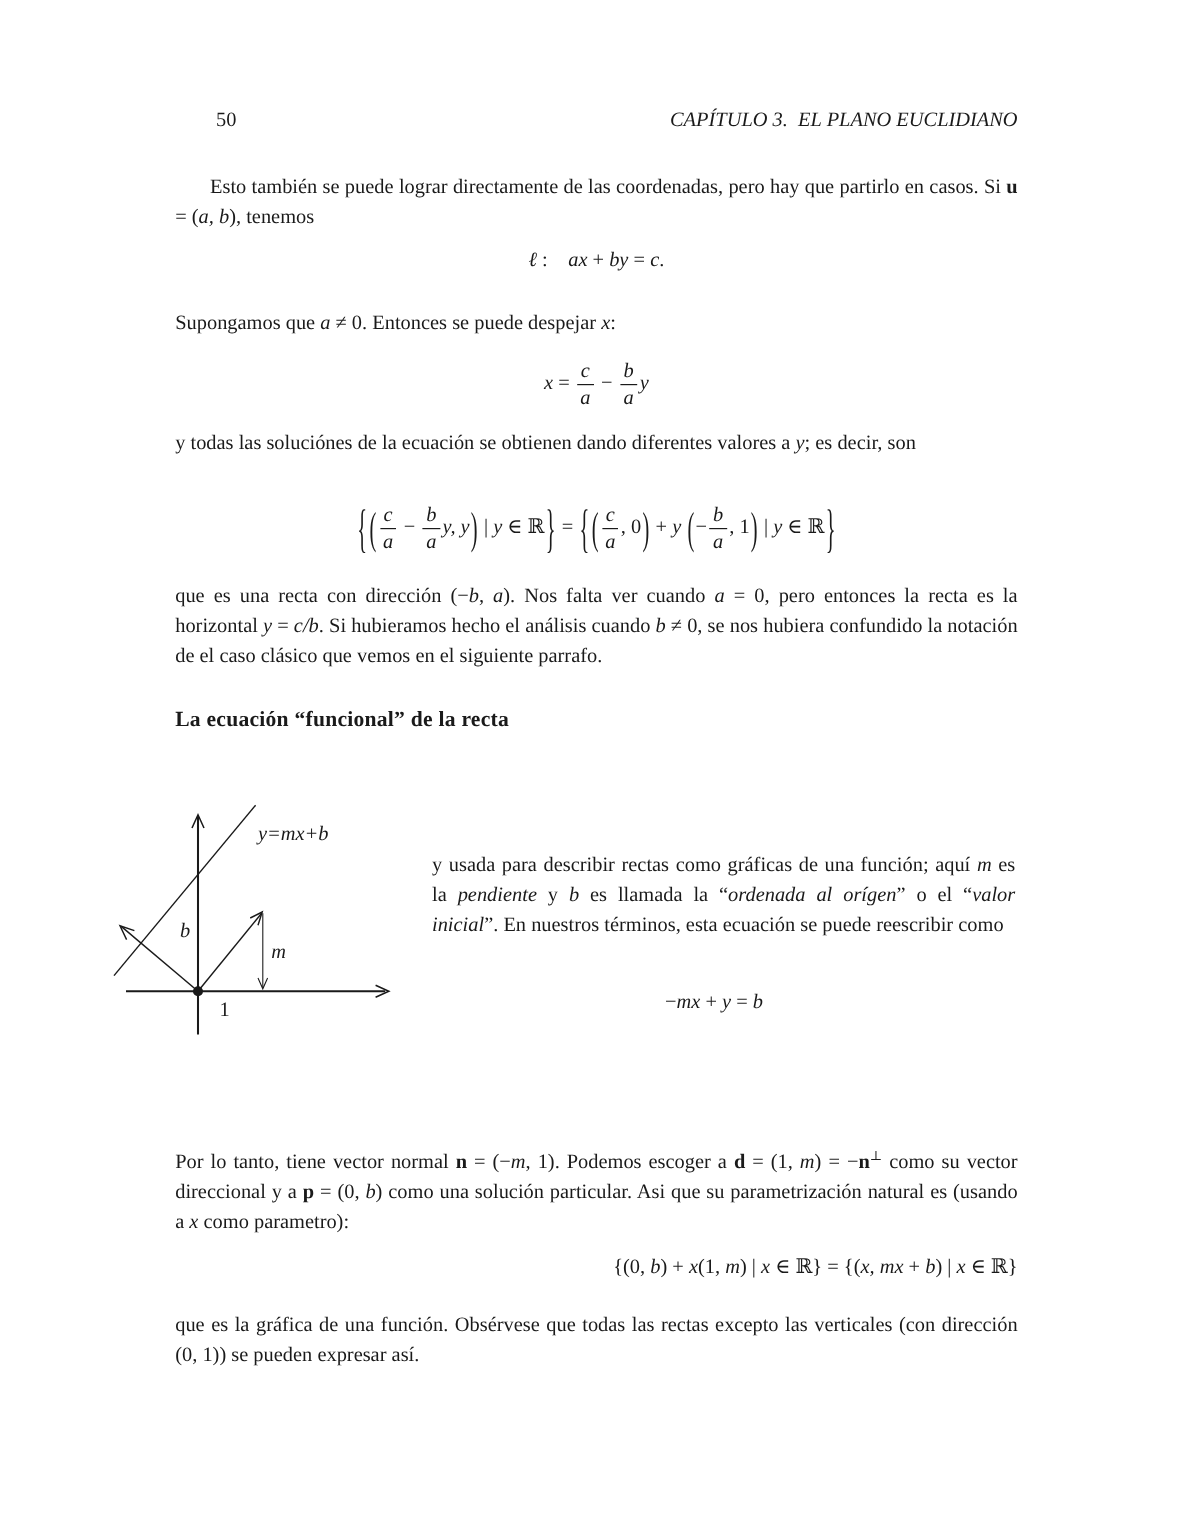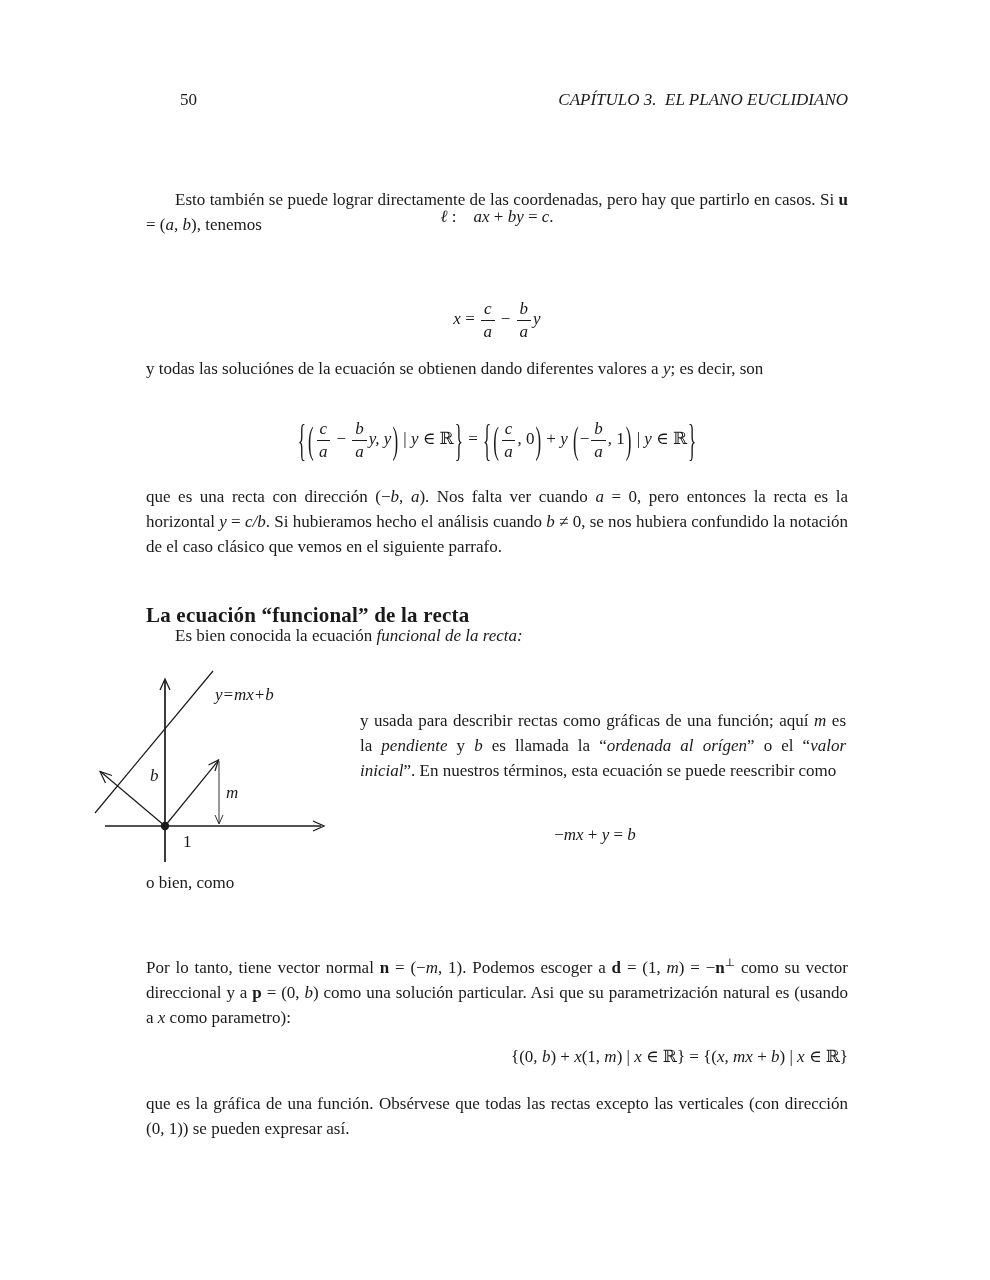--- a/index.html
+++ b/index.html
@@ -7,54 +7,54 @@
     position:relative;width:990px;height:1280px;background:#ffffff;
     color:#1a1a1a;font-family:"Liberation Serif","DejaVu Serif",serif;
     font-size:17px;line-height:25px;overflow:hidden;
   }
   .abs{position:absolute;}
   .just{text-align:justify;}
   .indent{text-indent:29px;}
   .it{font-style:italic;}
   .bf{font-weight:700;}
   .hdr-right{font-style:italic;}
-  .heading{font-weight:700;font-size:21px;letter-spacing:.2px;margin-top:16px;}
+  .heading{font-weight:700;font-size:18px;letter-spacing:.2px;}
   .formula{text-align:center;line-height:normal;white-space:nowrap;}
   .frac{display:inline-block;vertical-align:middle;text-align:center;padding:0 2px;line-height:1.05;font-style:italic;}
   .frac .num{display:block;border-bottom:1px solid #1a1a1a;padding:0 3px 2px;}
   .frac .den{display:block;padding-top:2px;}
   .big{display:inline-block;vertical-align:middle;line-height:1;margin:0 1px;font-style:normal;}
   sup.perp{font-size:11px;line-height:0;vertical-align:super;}
   svg text{font-family:"Liberation Serif","DejaVu Serif",serif;font-size:17px;fill:#1a1a1a;}
   svg text.it{font-style:italic;}
 </style>
 </head>
 <body>
 
 <div class="page">
 
   <div class="abs" style="left:146px;top:87px;margin-left:34px;">50</div>
   <div class="abs hdr-right" style="right:142px;top:87px;">CAPÍTULO 3. EL PLANO EUCLIDIANO</div>
 
-  <div class="abs just indent" style="left:146px;top:143px;width:702px;margin-top:44px;">Esto también se puede lograr directamente de las coordenadas, pero hay que partirlo en casos. Si <span class="bf">u</span> = (<span class="it">a, b</span>), tenemos</div>
+  <div class="abs just indent" style="left:146px;top:143px;width:702px;">Esto también se puede lograr directamente de las coordenadas, pero hay que partirlo en casos. Si <span class="bf">u</span> = (<span class="it">a, b</span>), tenemos</div>
 
   <div class="abs formula" style="left:146px;top:207px;width:702px;"><span class="it">ℓ</span> : <span class="it">ax</span> + <span class="it">by</span> = <span class="it">c</span>.</div>
 
+  <div class="abs" style="left:146px;top:256px;width:702px;">Supongamos que <span class="it">a</span> ≠ 0. Entonces se puede despejar <span class="it">x</span>:</div>
 
   <div class="abs formula" style="left:146px;top:300px;width:702px;"><span class="it">x</span> = <span class="frac"><span class="num">c</span><span class="den">a</span></span> − <span class="frac"><span class="num">b</span><span class="den">a</span></span><span class="it">y</span></div>
 
   <div class="abs just" style="left:146px;top:356px;width:702px;">y todas las soluciónes de la ecuación se obtienen dando diferentes valores a <span class="it">y</span>; es decir, son</div>
 
   <div class="abs formula" style="left:146px;top:420px;width:702px;"><span class="big" style="transform: scaleY(2.6);">{</span><span class="big" style="transform: scaleY(2.2);">(</span><span class="frac"><span class="num">c</span><span class="den">a</span></span> − <span class="frac"><span class="num">b</span><span class="den">a</span></span><span class="it">y, y</span><span class="big" style="transform: scaleY(2.2);">)</span> | <span class="it">y</span> ∈ ℝ<span class="big" style="transform: scaleY(2.6);">}</span> = <span class="big" style="transform: scaleY(2.6);">{</span><span class="big" style="transform: scaleY(2.2);">(</span><span class="frac"><span class="num">c</span><span class="den">a</span></span>, 0<span class="big" style="transform: scaleY(2.2);">)</span> + <span class="it">y</span> <span class="big" style="transform: scaleY(2.2);">(</span>−<span class="frac"><span class="num">b</span><span class="den">a</span></span>, 1<span class="big" style="transform: scaleY(2.2);">)</span> | <span class="it">y</span> ∈ ℝ<span class="big" style="transform: scaleY(2.6);">}</span></div>
 
   <div class="abs just" style="left:146px;top:484px;width:702px;">que es una recta con dirección (−<span class="it">b</span>, <span class="it">a</span>). Nos falta ver cuando <span class="it">a</span> = 0, pero entonces la recta es la horizontal <span class="it">y</span> = <span class="it">c/b</span>. Si hubieramos hecho el análisis cuando <span class="it">b</span> ≠ 0, se nos hubiera confundido la notación de el caso clásico que vemos en el siguiente parrafo.</div>
 
   <div class="abs heading" style="left:146px;top:587px;">La ecuación “funcional” de la recta</div>
 
-  <div class="abs indent" style="left:146px;top:623px;width:702px;">Es bien conocida la ecuación <span class="it">funcional de la recta:</span></div>
 
 
   <svg class="abs" style="left:88px;top:662px;" width="250" height="202" viewBox="0 0 250 202">
 
     <path d="M17,164 L233,164" stroke="#1a1a1a" stroke-width="1.7" fill="none"></path>
     <path d="M225,159 L236,164 L225,169" stroke="#1a1a1a" stroke-width="1.3" fill="none"></path>
 
     <path d="M77,200 L77,18" stroke="#1a1a1a" stroke-width="1.7" fill="none"></path>
     <path d="M72,28 L77,17 L82,28" stroke="#1a1a1a" stroke-width="1.3" fill="none"></path>
 
@@ -74,21 +74,20 @@
     <text class="it" x="127" y="38">y=mx+b</text>
     <text class="it" x="62" y="119">b</text>
     <text class="it" x="138" y="136">m</text>
     <text x="95" y="185">1</text>
   </svg>
 
   <div class="abs just" style="left:360px;top:708px;width:486px;">y usada para describir rectas como gráficas de una función; aquí <span class="it">m</span> es la <span class="it">pendiente</span> y <span class="it">b</span> es llamada la “<span class="it">ordenada al orígen</span>” o el “<span class="it">valor inicial</span>”. En nuestros términos, esta ecuación se puede reescribir como</div>
 
   <div class="abs formula" style="left:365px;top:825px;width:460px;">−<span class="it">mx</span> + <span class="it">y</span> = <span class="it">b</span></div>
 
-  <div class="abs" style="left:146px;top:870px;width:702px;">o bien, como</div>
 
 
   <div class="abs just" style="left:146px;top:955px;width:702px;">Por lo tanto, tiene vector normal <span class="bf">n</span> = (−<span class="it">m</span>, 1). Podemos escoger a <span class="bf">d</span> = (1, <span class="it">m</span>) = −<span class="bf">n</span><sup class="perp">⊥</sup> como su vector direccional y a <span class="bf">p</span> = (0, <span class="it">b</span>) como una solución particular. Asi que su parametrización natural es (usando a <span class="it">x</span> como parametro):</div>
 
   <div class="abs formula" style="left:146px;top:1046px;width:702px;text-align:right;">{(0, <span class="it">b</span>) + <span class="it">x</span>(1, <span class="it">m</span>) | <span class="it">x</span> ∈ ℝ} = {(<span class="it">x, mx</span> + <span class="it">b</span>) | <span class="it">x</span> ∈ ℝ}</div>
 
   <div class="abs just" style="left:146px;top:1091px;width:702px;">que es la gráfica de una función. Obsérvese que todas las rectas excepto las verticales (con dirección (0, 1)) se pueden expresar así.</div>
 
 </div>
 

